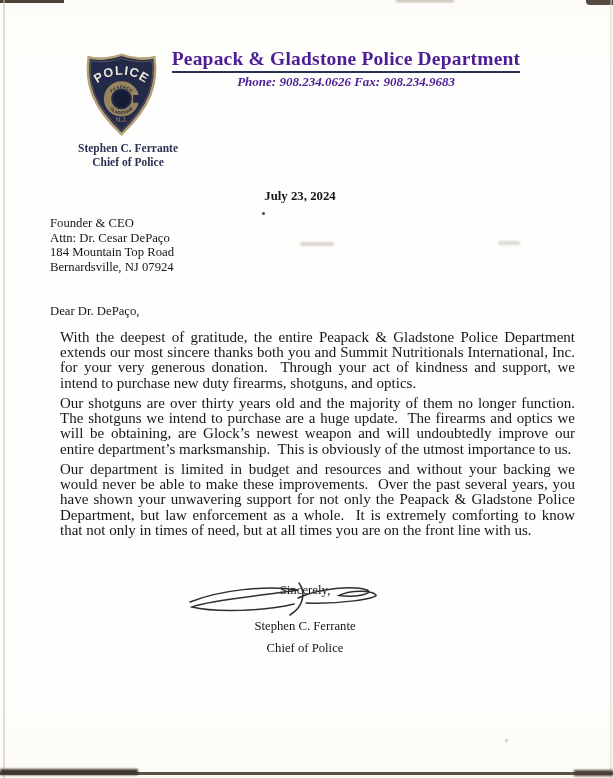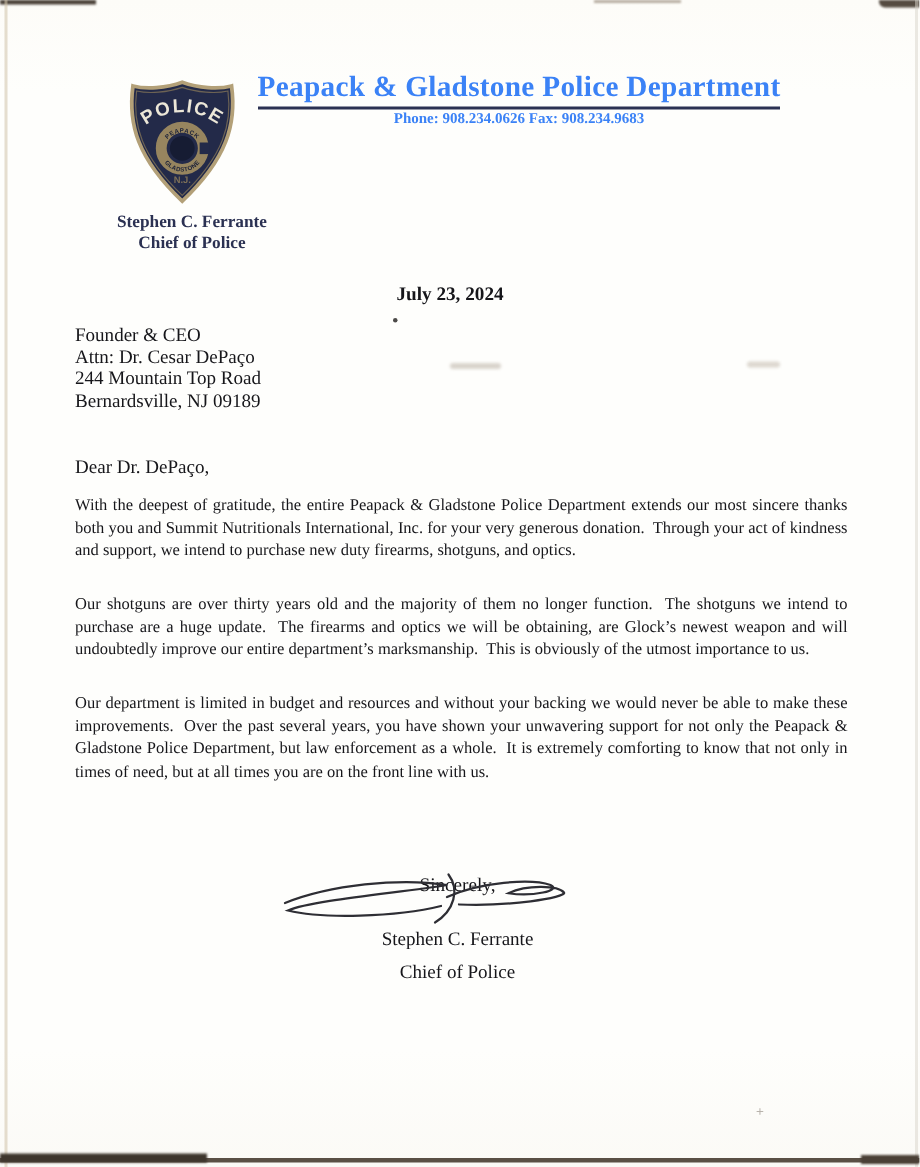--- a/index.html
+++ b/index.html
@@ -29,49 +29,49 @@
   .speck { position: absolute; background: #8b8populate580; pointer-events: none; }
   .speck-a { left: 262px; top: 212px; width: 3px; height: 3px; background: #4c4a48; border-radius: 50%; }
   .speck-b { left: 300px; top: 242px; width: 34px; height: 4px; background: #d9d4cc; border-radius: 2px; filter: blur(1px); }
   .speck-c { left: 498px; top: 241px; width: 22px; height: 4px; background: #ddd8d0; border-radius: 2px; filter: blur(1px); }
   .speck-d { left: 504px; top: 736px; width: 7px; height: 7px; color: #b8b3ac; font: 9px "Liberation Sans", sans-serif; }
 
   
   .badge { position: absolute; left: 78px; top: 51px; width: 87px; height: 88px; }
   .header-text {
     position: absolute; left: 160px; top: 48px; width: 372px;
-    text-align: center; color: #3b82f6;
+    text-align: center; color: #4c1d95;
   }
   .dept-name {
     display: inline-block;
     font-size: 19.5px; font-weight: bold; letter-spacing: 0.2px;
     border-bottom: 2px solid #2b3152; padding-bottom: 1px;
     white-space: nowrap;
   }
   .addr-line  { font-size: 12.5px; font-weight: bold; margin-top: 3px; white-space: nowrap; }
-  .phone-line { font-size: 10px; font-weight: bold; margin-top: 1px; white-space: nowrap; }
+  .phone-line { font-size: 13px; font-weight: bold; margin-top: 1px; white-space: nowrap; font-style: italic; }
   .chief-block {
     position: absolute; left: 57px; top: 142px; width: 142px;
     text-align: center; color: #2b3152;
     font-size: 11.5px; font-weight: bold; line-height: 13.5px;
   }
 
   
   .date-line {
     position: absolute; left: 0; top: 189px; width: 600px;
     text-align: center; font-weight: bold; font-size: 12.8px;
   }
   .recipient {
     position: absolute; left: 50px; top: 216px;
     font-size: 12.7px; line-height: 14.6px;
   }
   .salutation { position: absolute; left: 50px; top: 304px; font-size: 12.7px; }
   .para {
-    position: absolute; left: 50px; width: 515px;
-    font-size: 11px; line-height: 15.2px;
+    position: absolute; left: 60px; width: 515px;
+    font-size: 15px; line-height: 15.2px;
     text-align: justify; white-space: pre-wrap;
   }
   .para-1 { top: 330px; }
   .para-2 { top: 396px; }
   .para-3 { top: 462px; }
 
   
   .closing-word {
     position: absolute; left: 205px; top: 567px; width: 200px;
     text-align: center; font-size: 12.8px; margin-top: 16px;
@@ -129,22 +129,22 @@
 <div class="chief-block">
   <div>Stephen C. Ferrante</div>
   <div>Chief of Police</div>
 </div>
 
 <div class="date-line">July 23, 2024</div>
 
 <div class="recipient">
   <div>Founder &amp; CEO</div>
   <div>Attn: Dr. Cesar DePaço</div>
-  <div>244 Mountain Top Road</div>
-  <div>Bernardsville, NJ 09189</div>
+  <div>184 Mountain Top Road</div>
+  <div>Bernardsville, NJ 07924</div>
 </div>
 
 <div class="salutation">Dear Dr. DePaço,</div>
 
 <div class="para para-1">With the deepest of gratitude, the entire Peapack &amp; Gladstone Police Department extends our most sincere thanks both you and Summit Nutritionals International, Inc. for your very generous donation.  Through your act of kindness and support, we intend to purchase new duty firearms, shotguns, and optics.</div>
 <div class="para para-2">Our shotguns are over thirty years old and the majority of them no longer function.  The shotguns we intend to purchase are a huge update.  The firearms and optics we will be obtaining, are Glock’s newest weapon and will undoubtedly improve our entire department’s marksmanship.  This is obviously of the utmost importance to us.</div>
 <div class="para para-3">Our department is limited in budget and resources and without your backing we would never be able to make these improvements.  Over the past several years, you have shown your unwavering support for not only the Peapack &amp; Gladstone Police Department, but law enforcement as a whole.  It is extremely comforting to know that not only in times of need, but at all times you are on the front line with us.</div>
 
 <div class="closing-word">Sincerely,</div>
 

